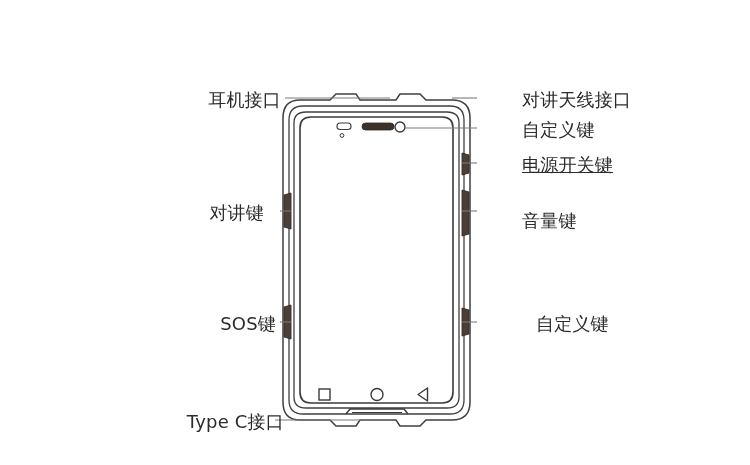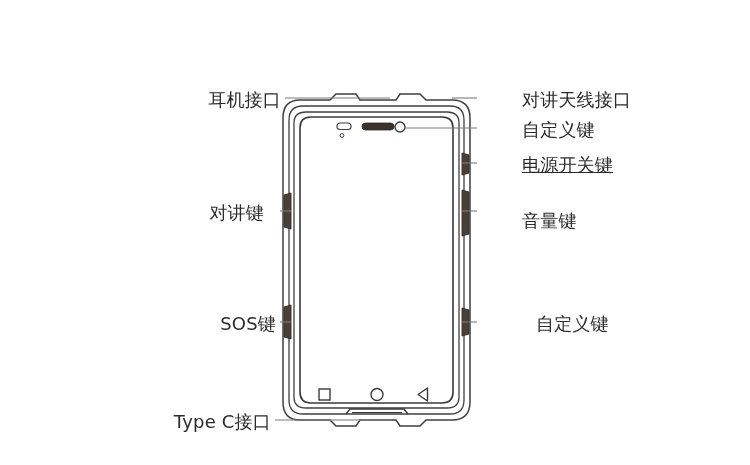--- a/index.html
+++ b/index.html
@@ -147,21 +147,21 @@
     </g>
 
   </svg>
 
   <div class="callout-label label-left" style="left:281px; top:91px;">耳机接口</div>
 
   <div class="callout-label label-left" style="left:264px; top:204px;">对讲键</div>
 
   <div class="callout-label label-left" style="left:276px; top:315px;">SOS键</div>
 
-  <div class="callout-label label-left" style="left:271px; top:413px;">Type C接口</div>
+  <div class="callout-label label-left" style="left:284px; top:413px;">Type C接口</div>
 
   <div class="callout-label label-right" style="left:481px; top:91px;">对讲天线接口</div>
 
   <div class="callout-label label-right" style="left:481px; top:121px;">自定义键</div>
 
   <div class="callout-label label-right" style="left:481px; top:156px;text-decoration:underline;">电源开关键</div>
 
   <div class="callout-label label-right" style="left:481px; top:212px;">音量键</div>
 
   <div class="callout-label label-right" style="left:495px; top:315px;">自定义键</div>

